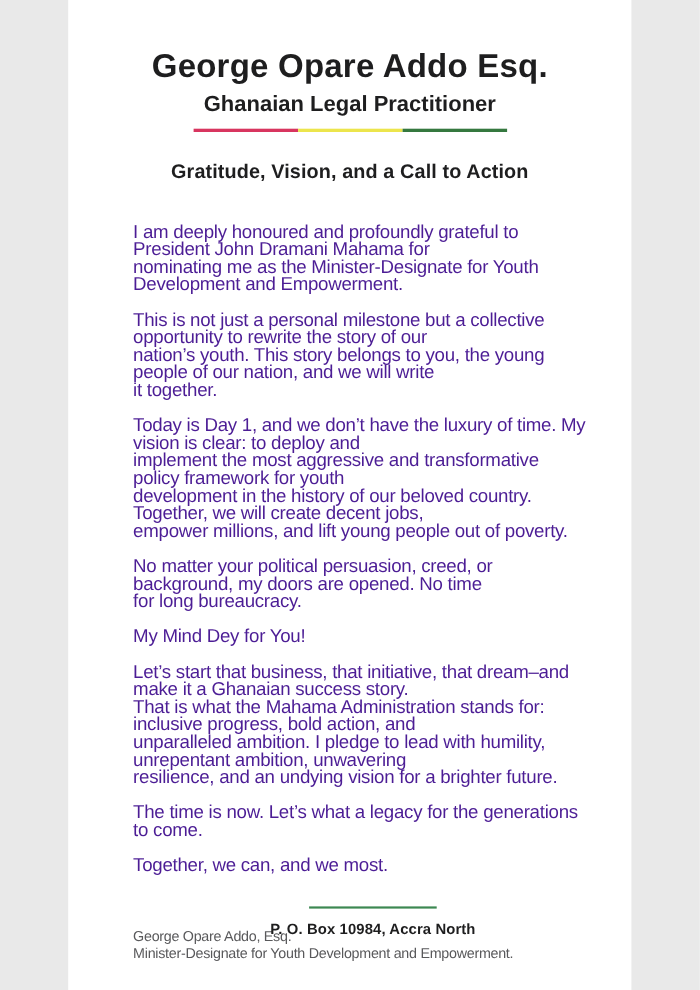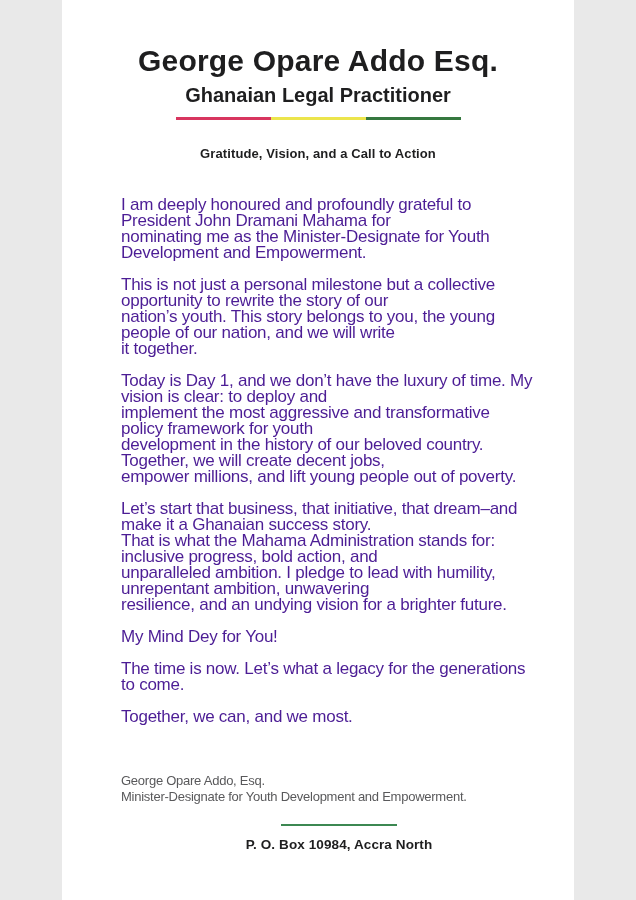--- a/index.html
+++ b/index.html
@@ -41,21 +41,21 @@
     height: 2.5px;
     display: flex;
   }
   .divider .seg {
     flex: 1 1 0;
     height: 100%;
   }
   .subject {
     margin-top: 26px;
     text-align: center;
-    font-size: 13px;
+    font-size: 18px;
     font-weight: bold;
     color: #1e1e1f;
     letter-spacing: 0.1px;
   }
   .letter-body {
     margin: 36px 40px 0 59px;
   }
   .letter-body p {
     margin: 0 0 16px 0;
     font-size: 17px;
@@ -111,25 +111,27 @@
   <main class="letter-body">
     <p>I am deeply honoured and profoundly grateful to President John Dramani Mahama for
 nominating me as the Minister-Designate for Youth Development and Empowerment.</p>
     <p>This is not just a personal milestone but a collective opportunity to rewrite the story of our
 nation’s youth. This story belongs to you, the young people of our nation, and we will write
 it together.</p>
     <p>Today is Day 1, and we don’t have the luxury of time. My vision is clear: to deploy and
 implement the most aggressive and transformative policy framework for youth
 development in the history of our beloved country. Together, we will create decent jobs,
 empower millions, and lift young people out of poverty.</p>
+    <p>No matter your political persuasion, creed, or background, my doors are opened. No time
+for long bureaucracy.</p>
+    <p>My Mind Dey for You!</p>
     <p>Let’s start that business, that initiative, that dream–and make it a Ghanaian success story.
 That is what the Mahama Administration stands for: inclusive progress, bold action, and
 unparalleled ambition. I pledge to lead with humility, unrepentant ambition, unwavering
 resilience, and an undying vision for a brighter future.</p>
-    <p>My Mind Dey for You!</p>
     <p>The time is now. Let’s what a legacy for the generations to come.</p>
     <p>Together, we can, and we most.</p>
   </main>
 
   <div class="signature">
     <div>George Opare Addo, Esq.</div>
     <div>Minister-Designate for Youth Development and Empowerment.</div>
   </div>
 
   <footer class="footer">

